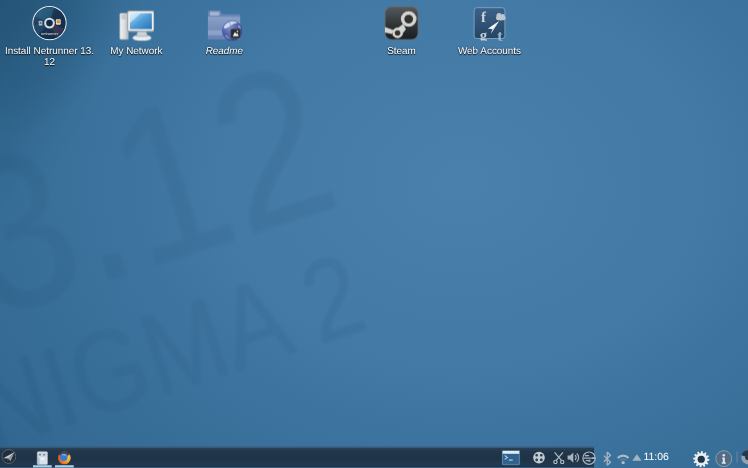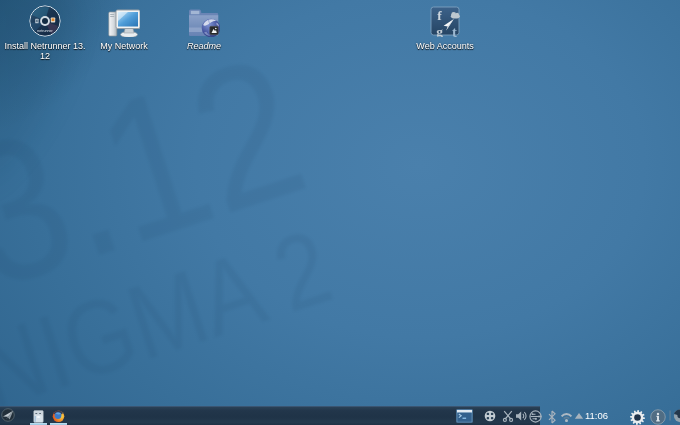--- a/index.html
+++ b/index.html
@@ -112,20 +112,39 @@
       <path d="M15.2 20 Q16.8 15.8 21.5 14.5 Q25.5 13.8 28.2 15.8 Q25 16 22.8 17.6 Q20 19.8 17.2 20.8 Q15.8 21 15.2 20 Z" fill="#e6ebf5" opacity="0.85"></path>
       <path d="M28.8 17.5 Q30.8 19 31.2 21.5 Q29.5 20.5 28.2 19 Z" fill="#dfe6f2" opacity="0.6"></path>
       <path d="M16 27.8 Q18.5 30.8 22.5 31.3 Q19.5 28.8 18.3 26.8 Q17 26.9 16 27.8 Z" fill="#aebbde" opacity="0.55"></path>
       <path d="M20.5 14.8 Q22.3 18.5 20.8 22.5 Q19.5 26 21.3 30" stroke="#6a7cc4" stroke-width="0.9" fill="none" opacity="0.6"></path>
       <rect x="21.8" y="21.3" width="8.4" height="8.4" rx="1.1" fill="#27292b" stroke="#57595b" stroke-width="0.6"></rect>
       <path d="M23.5 28 L25.5 24 L27 26 L28 25 L28.8 28 Z" fill="#f2f4f6"></path>
       <circle cx="27.8" cy="23.5" r="0.8" fill="#f2f4f6"></circle>
     </svg>
     <div class="dlab" style="font-style:italic;">Readme</div>
   </div>
+  <div class="ditem" style="left:310px;">
+    <svg class="dicon" width="32" height="32" viewBox="0 0 32 32">
+      <defs>
+        <linearGradient id="steambg" x1="0" y1="0" x2="0" y2="1">
+          <stop offset="0" stop-color="#555a5e"></stop>
+            <stop offset="0.5" stop-color="#33373a"></stop>
+            <stop offset="1" stop-color="#1b1e20"></stop>
+        </linearGradient>
+      </defs>
+      <rect x="1" y="1" width="30" height="30" rx="6" fill="url(#steambg)" stroke="#73716e" stroke-width="0.7"></rect>
+      <path d="M0.9 19.5 L9 22.5 L7 26 L0.9 24.5 Z" fill="#d5d6d4"></path>
+      <circle cx="22.5" cy="12.3" r="7.1" fill="#d5d6d4"></circle>
+      <path d="M17.5 16.8 L9.5 22.8 L14.8 28.3 L20 21.5 Z" fill="#d5d6d4"></path>
+      <circle cx="12.4" cy="24.9" r="4.8" fill="#d5d6d4"></circle>
+      <circle cx="22.5" cy="12.3" r="4" fill="#34322f"></circle>
+      <circle cx="12.4" cy="24.9" r="2.5" fill="#34322f"></circle>
+    </svg>
+    <div class="dlab">Steam</div>
+  </div>
   <div class="ditem" style="left:390px;">
     <svg class="dicon" width="32" height="32" viewBox="0 0 32 32">
       <defs>
         <linearGradient id="wabg" x1="0" y1="0" x2="0" y2="1">
           <stop offset="0" stop-color="#3c628a"></stop>
             <stop offset="1" stop-color="#254463"></stop>
         </linearGradient>
       </defs>
       <rect x="2" y="2" width="28" height="28" rx="2.5" fill="url(#wabg)" stroke="#7da0be" stroke-width="0.9"></rect>
       <text x="10.5" y="15" font-size="13.5" fill="#ccd5dd" text-anchor="middle" font-family="Liberation Serif" font-weight="bold">f</text>

